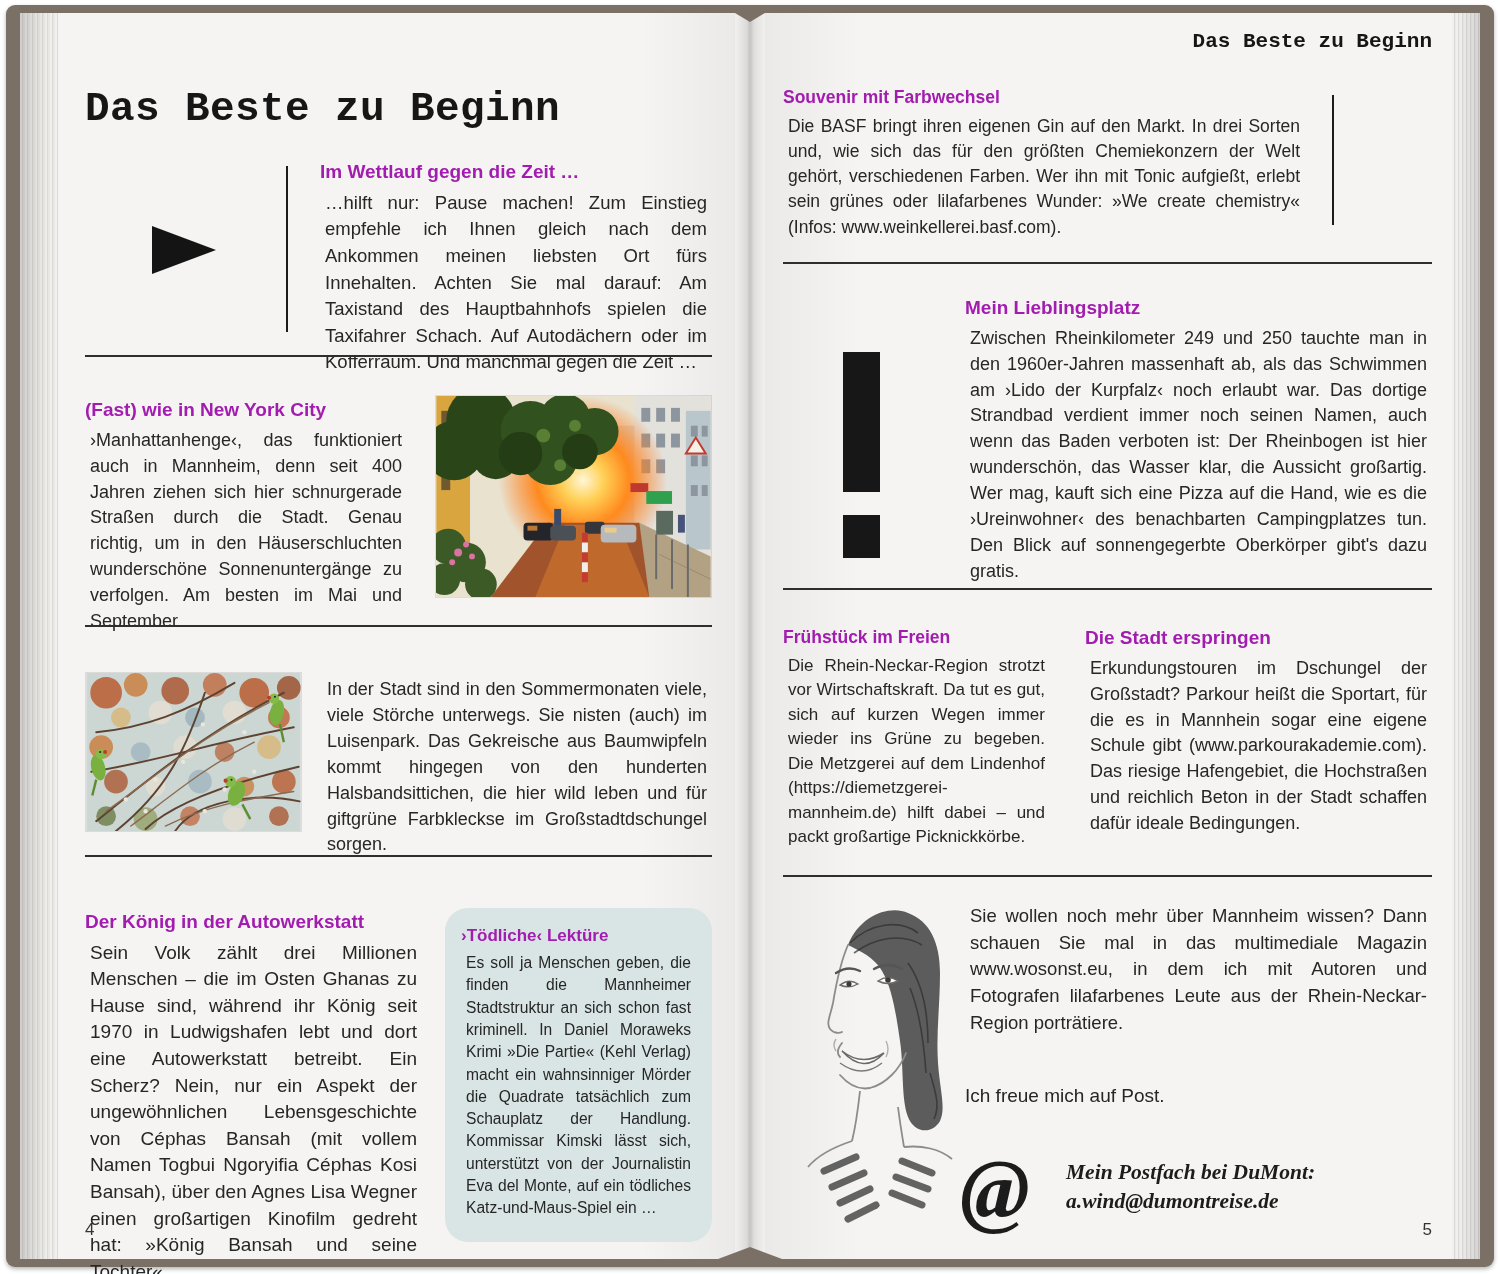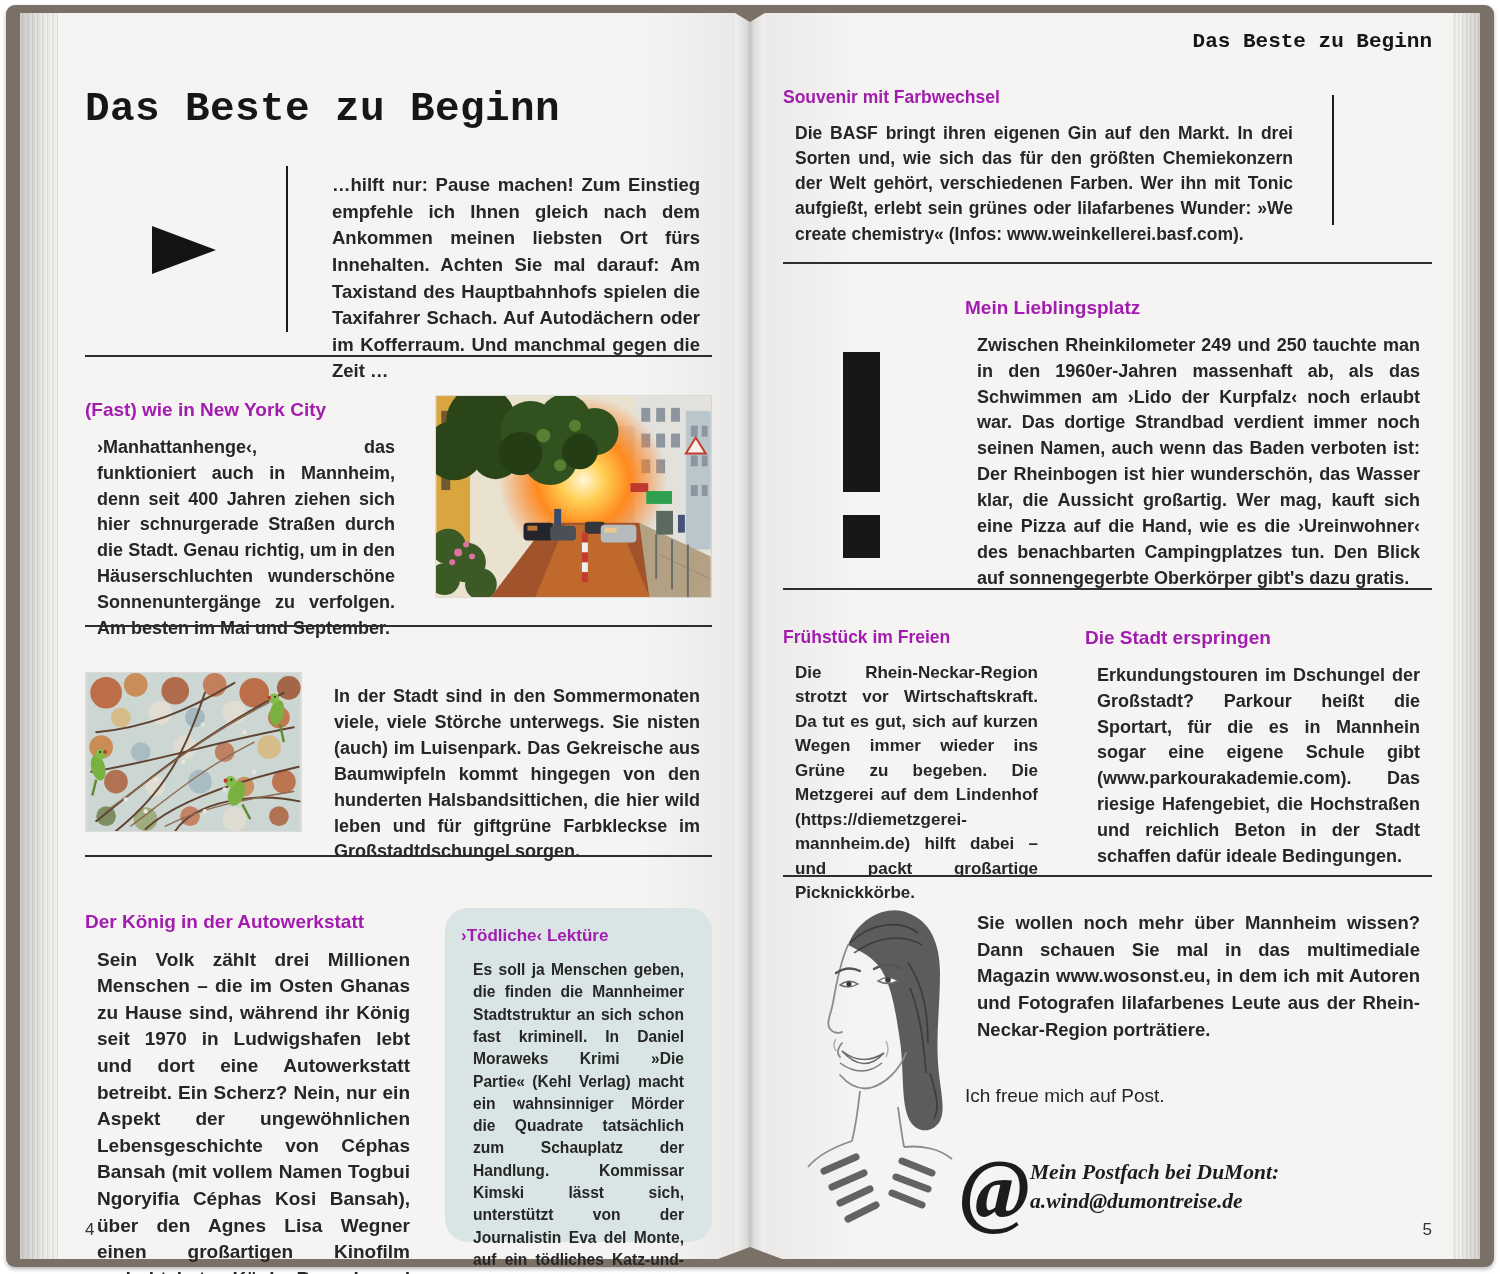--- a/index.html
+++ b/index.html
@@ -25,32 +25,32 @@
   .page-shade-l{left:640px;top:13px;width:95px;height:1246px;
     background:linear-gradient(90deg,rgba(0,0,0,0),rgba(0,0,0,.045));}
   .page-shade-r{left:765px;top:13px;width:95px;height:1246px;
     background:linear-gradient(270deg,rgba(0,0,0,0),rgba(0,0,0,.045));}
   
   .serif{font-family:Liberation Mono, monospace;}
   .page-title{font-size:41px;font-weight:600;color:#161616;letter-spacing:.4px;}
   .running-header{font-size:21px;font-weight:700;color:#161616;text-align:right;}
   .h{font-weight:700;color:#a21caf;font-size:19px;line-height:1.3;margin:0 0 2px 0;}
   .h.small{font-size:17.5px;}
-  .body-text{font-size:18px;line-height:1.44;text-align:justify;color:#262626;margin:12px;font-weight:bold;}
+  .body-text{font-size:18px;line-height:1.44;text-align:justify;color:#262626;margin:5px;}
   .rule{height:2px;background:#2e2e2e;}
   .vrule{width:2px;background:#1b1b1b;}
   .triangle{width:0;height:0;border-top:24px solid transparent;border-bottom:24px solid transparent;
             border-left:64px solid #141414;}
   .excl-bar{background:#171717;}
   .teal-box{background:#d9e5e4;padding:17px 16px;box-sizing:border-box;border-radius:23px;}
   .cta{font-family:"Liberation Serif",serif;font-size:35px;color:#4b9aa1;letter-spacing:.3px;}
   .at-sign{font-family:"Liberation Serif",serif;font-style:italic;font-weight:700;font-size:84px;
            color:#1c1c1c;line-height:1;}
   .contact{font-family:"Liberation Serif",serif;font-style:italic;font-weight:700;font-size:21.5px;
-           color:#1c1c1c;line-height:1.35;}
+           color:#1c1c1c;line-height:1.35;margin-left:36px;}
   .pagenum{font-size:17px;color:#333;}
   .photo{border:1px solid rgba(0,0,0,.10);box-sizing:border-box;}
 </style>
 </head>
 <body>
 
 <div id="canvas">
 
   <div class="abs book-cover"></div>
   <div class="abs pages"></div>
@@ -60,20 +60,21 @@
   <div class="abs page-shade-r"></div>
   <div class="abs gutter"></div>
   <div class="abs notch-top"></div>
   <div class="abs notch-bottom"></div>
 
   <div class="abs serif page-title" style="left:85px;top:86px;">Das Beste zu Beginn</div>
 
   <div class="abs triangle" style="left:152px;top:226px;"></div>
   <div class="abs vrule" style="left:286px;top:166px;height:166px;"></div>
   <div class="abs" style="left:320px;top:160px;width:392px;">
+    <div class="h">Im Wettlauf gegen die Zeit …</div>
     <p class="body-text" style="font-size:18.5px;">…hilft nur: Pause machen! Zum Einstieg empfehle ich Ihnen gleich nach dem Ankommen meinen liebsten Ort fürs Innehalten. Achten Sie mal darauf: Am Taxistand des Hauptbahnhofs spielen die Taxifahrer Schach. Auf Autodächern oder im Kofferraum. Und manchmal gegen die Zeit …</p>
   </div>
 
   <div class="abs rule" style="left:85px;top:355px;width:627px;"></div>
 
   <div class="abs" style="left:85px;top:398px;width:322px;">
     <div class="h">(Fast) wie in New York City</div>
     <p class="body-text">›Manhattanhenge‹, das funktioniert auch in Mannheim, denn seit 400 Jahren ziehen sich hier schnurgerade Straßen durch die Stadt. Genau richtig, um in den Häuserschluchten wunderschöne Sonnenuntergänge zu verfolgen. Am besten im Mai und September.</p>
   </div>
 

